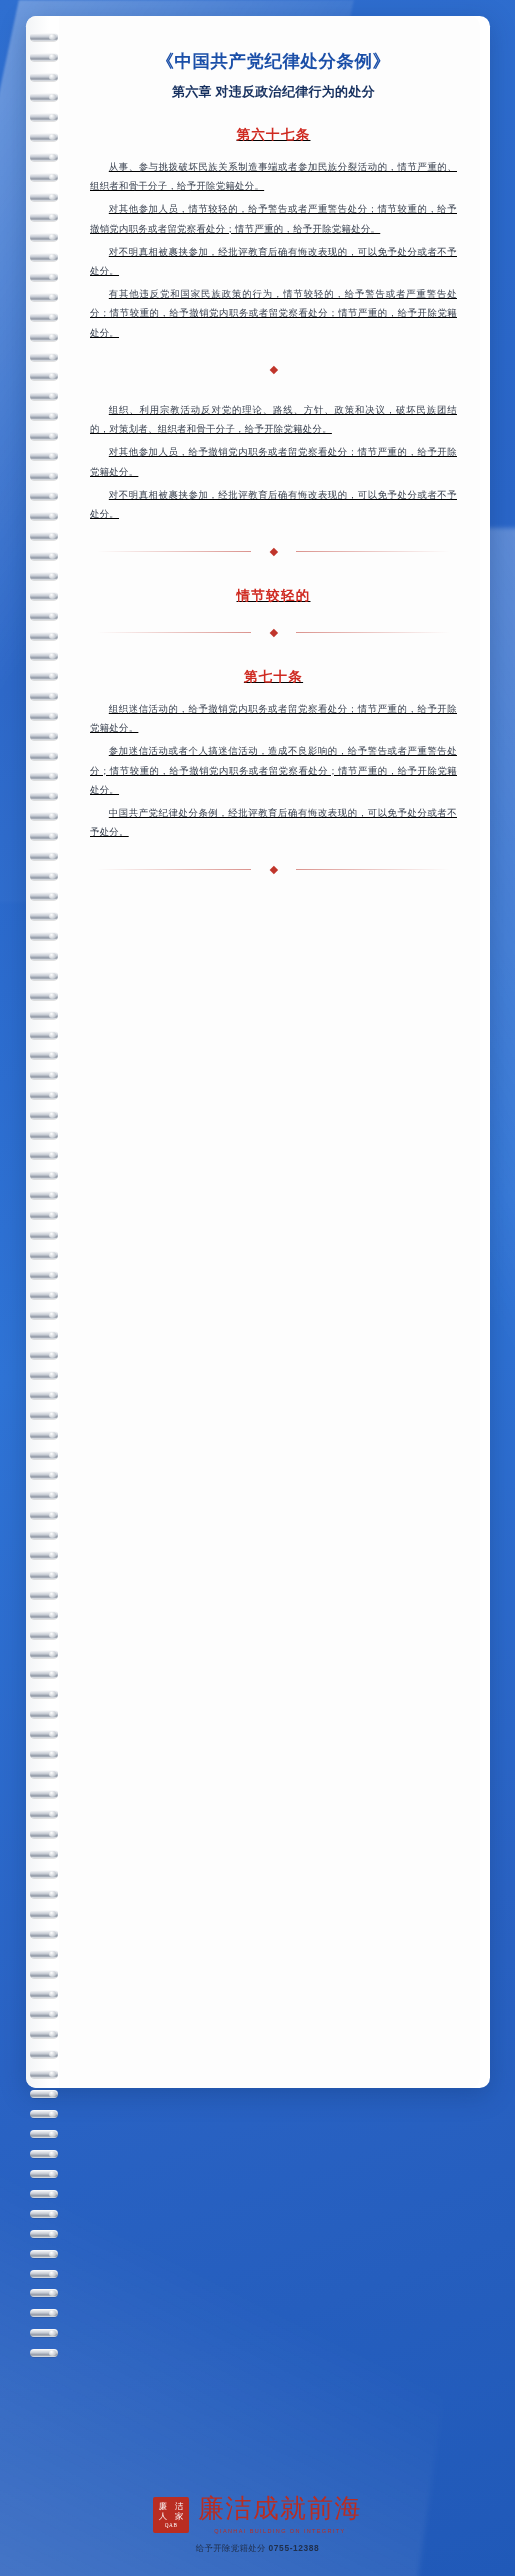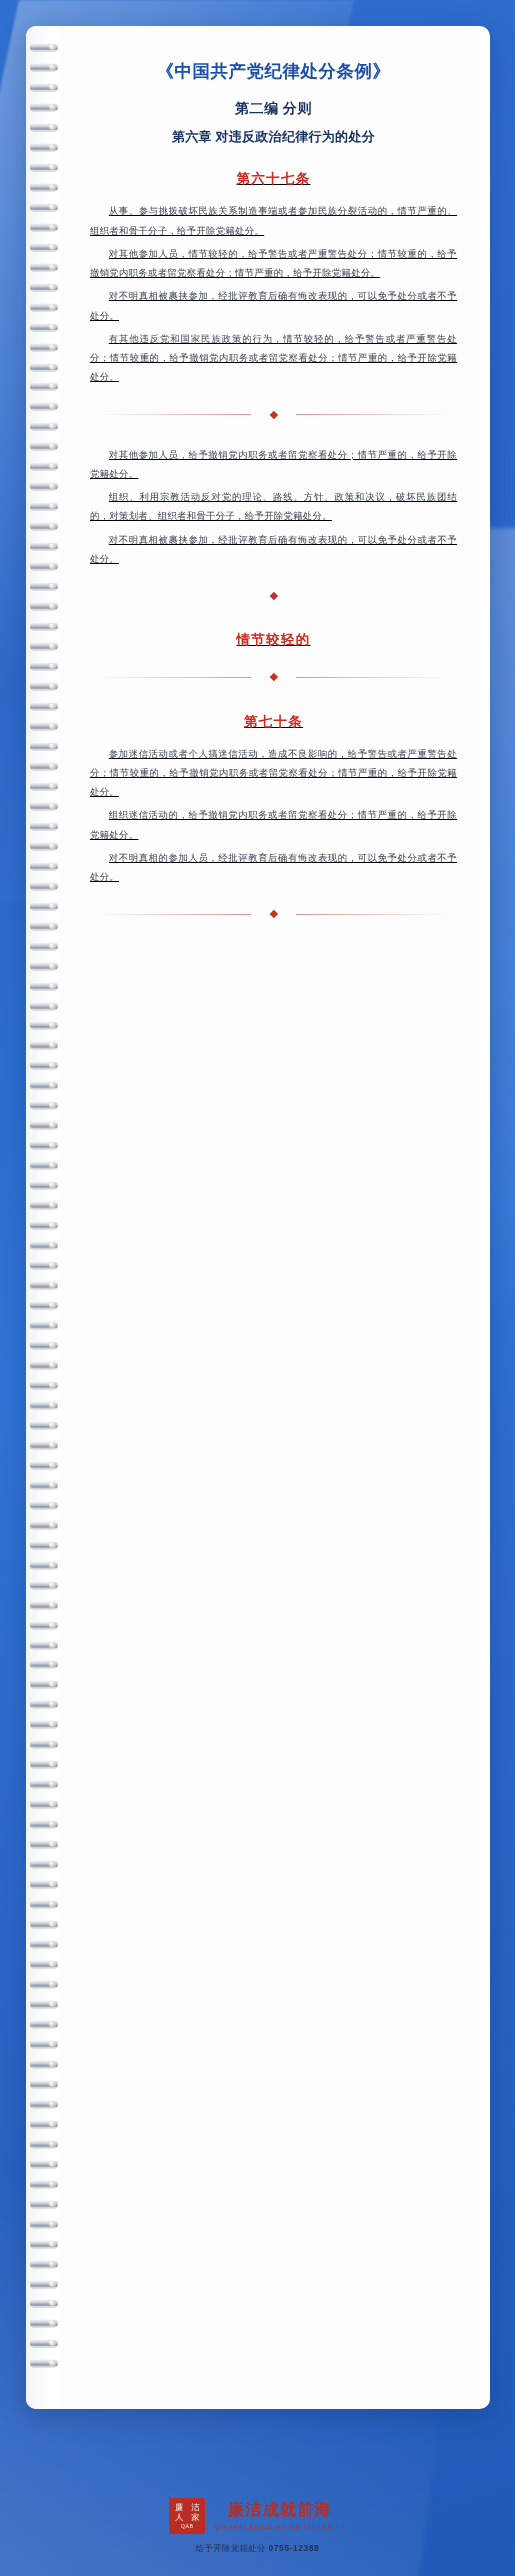--- a/index.html
+++ b/index.html
@@ -41,24 +41,24 @@
   }
   .sweep-4 {
     top: 966px; left: 39px;
     width: 451px; height: 580px;
     background: radial-gradient(ellipse at 30% 40%, rgba(255,255,255,0.18), rgba(255,255,255,0) 65%);
   }
 
   
   .notebook {
     position: absolute;
-    top: 26px;
+    top: 16px;
     left: 26px;
     width: 464px;
-    height: 2383px;
+    height: 2072px;
     background: #ffffff;
     border-radius: 10.3px;
     box-shadow: 0 6.4px 26px rgba(10,40,90,0.28);
   }
   .paper {
     position: absolute;
     left: 31px;
     right: 10.3px;
     top: 0;
     bottom: 0;
@@ -206,22 +206,22 @@
     padding: 3.2px 1.9px 1.9px;
   }
   .seal .sub {
     grid-column: 1 / span 2;
     font-size: 5.2px;
     letter-spacing: 0.6px;
     margin-top: 1.9px;
   }
   .brand-cn {
     font-family: "Liberation Serif", serif;
-    font-size: 16px;
-    font-weight: bold;
+    font-size: 26px;
+    font-weight: normal;
     color: #b92d22;
     letter-spacing: 1.3px;
     line-height: 1;
   }
   .brand-en {
     margin-top: 5.8px;
     font-size: 5.5px;
     color: #b92d22;
     letter-spacing: 1.4px;
   }
@@ -362,58 +362,57 @@
       <div class="ring" style="top: 2217px;"></div>
       <div class="ring" style="top: 2237px;"></div>
       <div class="ring" style="top: 2256px;"></div>
       <div class="ring" style="top: 2276px;"></div>
       <div class="ring" style="top: 2296px;"></div>
       <div class="ring" style="top: 2316px;"></div>
     </div>
 
   <div class="content">
     <div class="doc-title">《中国共产党纪律处分条例》</div>
-    <div class="doc-sub1">第二编 分则</div>
     <div class="doc-sub2">第六章 对违反政治纪律行为的处分</div>
 
     <div class="article">
       <div class="article-head">第六十七条</div>
       <p class="para">从事、参与挑拨破坏民族关系制造事端或者参加民族分裂活动的，情节严重的、组织者和骨干分子，给予开除党籍处分。</p>
       <p class="para">对其他参加人员，情节较轻的，给予警告或者严重警告处分；情节较重的，给予撤销党内职务或者留党察看处分；情节严重的，给予开除党籍处分。</p>
       <p class="para">对不明真相被裹挟参加，经批评教育后确有悔改表现的，可以免予处分或者不予处分。</p>
       <p class="para">有其他违反党和国家民族政策的行为，情节较轻的，给予警告或者严重警告处分；情节较重的，给予撤销党内职务或者留党察看处分；情节严重的，给予开除党籍处分。</p>
     </div>
 
     <div class="divider">
         <span></span>
       </div>
 
     <div class="article">
+      <p class="para">组织、利用宗教活动反对党的理论、路线、方针、政策和决议，破坏民族团结的，对策划者、组织者和骨干分子，给予开除党籍处分。</p>
       <p class="para">对其他参加人员，给予撤销党内职务或者留党察看处分；情节严重的，给予开除党籍处分。</p>
-      <p class="para">组织、利用宗教活动反对党的理论、路线、方针、政策和决议，破坏民族团结的，对策划者、组织者和骨干分子，给予开除党籍处分。</p>
       <p class="para">对不明真相被裹挟参加，经批评教育后确有悔改表现的，可以免予处分或者不予处分。</p>
     </div>
 
     <div class="divider">
         <span></span>
       </div>
 
     <div class="article">
       <div class="article-head">情节较轻的</div>
     </div>
 
     <div class="divider">
         <span></span>
       </div>
 
     <div class="article">
       <div class="article-head">第七十条</div>
+      <p class="para">组织迷信活动的，给予撤销党内职务或者留党察看处分；情节严重的，给予开除党籍处分。</p>
       <p class="para">参加迷信活动或者个人搞迷信活动，造成不良影响的，给予警告或者严重警告处分；情节较重的，给予撤销党内职务或者留党察看处分；情节严重的，给予开除党籍处分。</p>
-      <p class="para">组织迷信活动的，给予撤销党内职务或者留党察看处分；情节严重的，给予开除党籍处分。</p>
-      <p class="para">对不明真相的参加人员，经批评教育后确有悔改表现的，可以免予处分或者不予处分。</p>
+      <p class="para">中国共产党纪律处分条例，经批评教育后确有悔改表现的，可以免予处分或者不予处分。</p>
     </div>
 
     <div class="divider">
         <span></span>
       </div>
   </div>
 </div>
 
 <div class="footer">
   <div class="logo-row">

